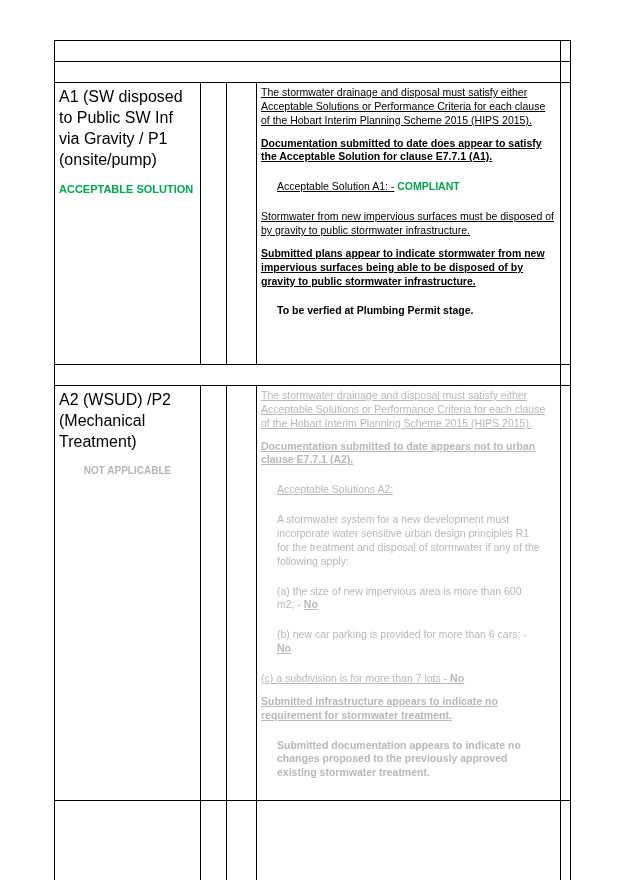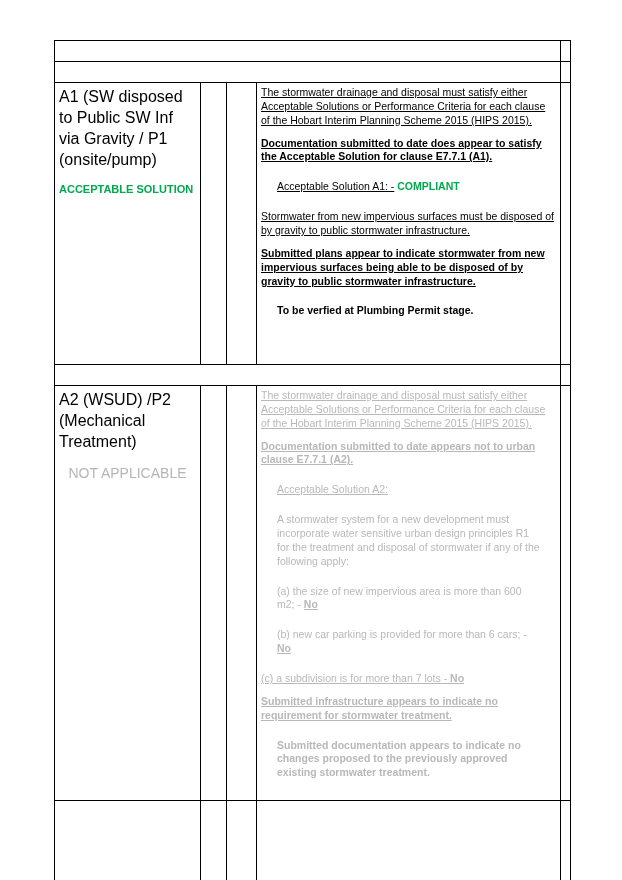--- a/index.html
+++ b/index.html
@@ -57,23 +57,23 @@
   .acceptable-solution {
     text-align: left;
     font-weight: bold;
     color: #00a84f;
     font-size: 11px;
     margin-top: 12px;
     line-height: 1.35;
   }
   .not-applicable {
     text-align: center;
-    font-weight: normal;
+    font-weight: bold;
     color: #b5b5b5;
-    font-size: 14px;
+    font-size: 10px;
     margin-top: 12px;
     line-height: 1.35;
   }
   p.para {
     margin: 0 0 9px 0;
     text-decoration: underline;
   }
   p.tight {
     margin: 16px;
   }
@@ -137,21 +137,21 @@
       <tr class="row-tall-2">
         <td>
           <div class="clause-title">A2 (WSUD) /P2 (Mechanical Treatment)</div>
           <div class="not-applicable">NOT APPLICABLE</div>
         </td>
         <td></td>
         <td></td>
         <td class="faded">
           <p class="para">The stormwater drainage and disposal must satisfy either Acceptable Solutions or Performance Criteria for each clause of the Hobart Interim Planning Scheme 2015 (HIPS 2015).</p>
           <p class="para bold underline">Documentation submitted to date appears not to urban clause E7.7.1 (A2).</p>
-          <p class="tight underline">Acceptable Solution A2:</p>
+          <p class="tight underline">Acceptable Solutions A2:</p>
           <p class="tight">A stormwater system for a new development must incorporate water sensitive urban design principles R1 for the treatment and disposal of stormwater if any of the following apply:</p>
           <p class="tight">
             <span>(a) the size of new impervious area is more than 600 m2; -</span>
             <span class="bold underline">No</span>
           </p>
           <p class="tight">
             <span>(b) new car parking is provided for more than 6 cars; -</span>
             <span class="bold underline">No</span>
           </p>
           <p class="para">

